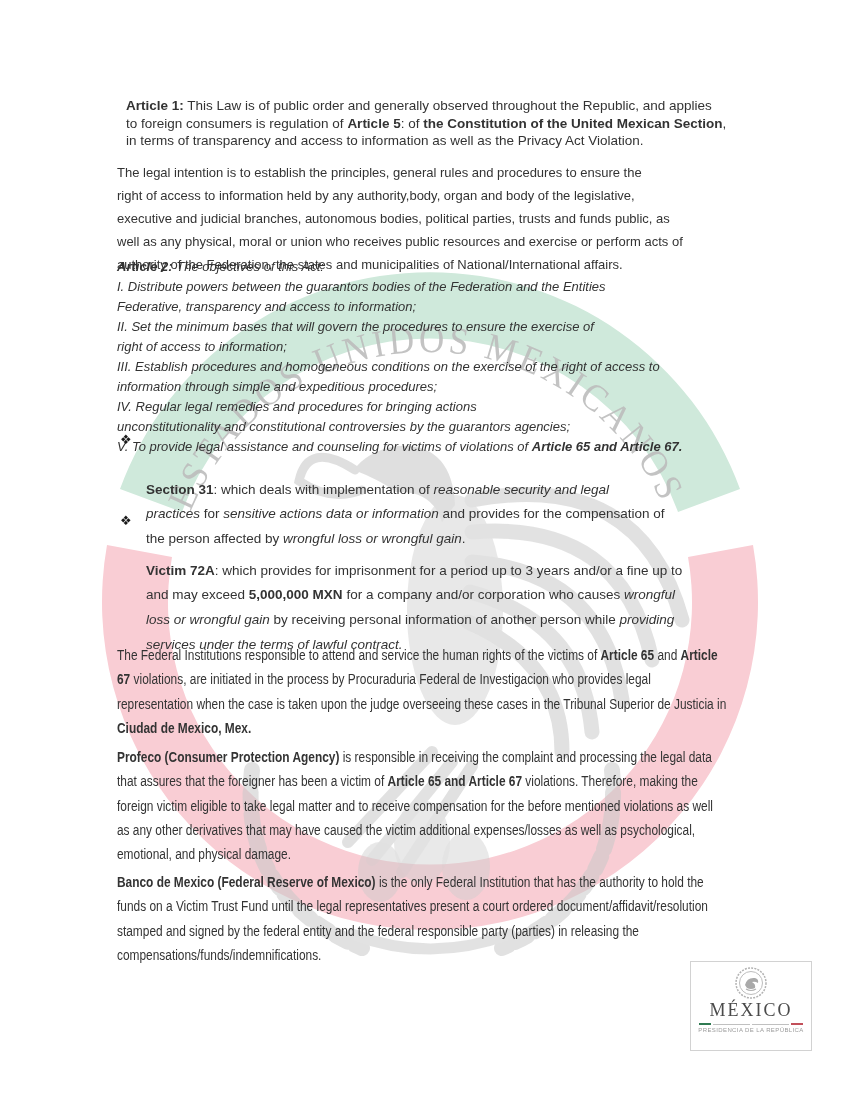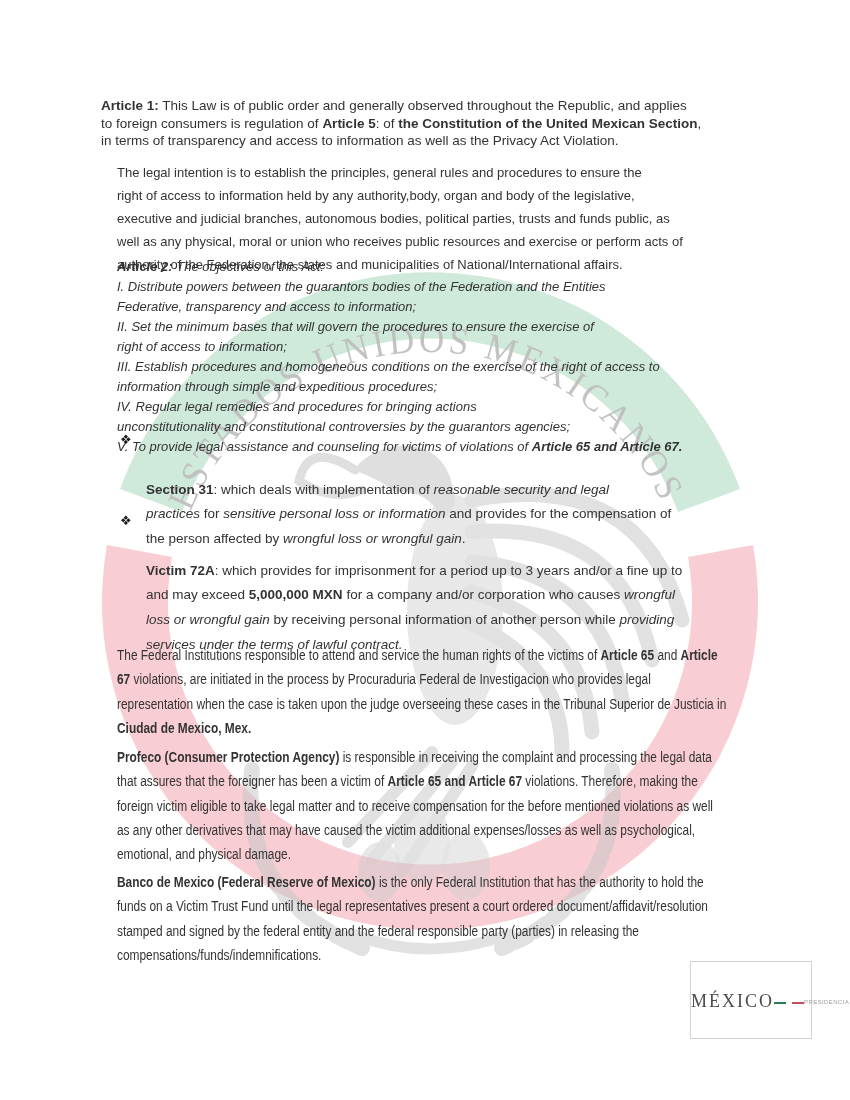--- a/index.html
+++ b/index.html
@@ -4,41 +4,41 @@
 <style>
   html,body{margin:0;padding:0;background:#ffffff;}
   .page{
     position:relative;width:850px;height:1100px;background:#ffffff;overflow:hidden;
     font-family:"Liberation Sans",sans-serif;color:#333333;
   }
   .wm{position:absolute;left:0;top:0;z-index:0;}
   .block{position:absolute;z-index:2;white-space:pre-line;}
   .b{font-weight:bold;}
   .i{font-style:italic;}
-  #p1{top:97px;left:101px;width:650px;font-size:13.5px;line-height:17.5px;}
+  #p1{top:97px;left:126px;width:650px;font-size:13.5px;line-height:17.5px;}
   #p2{top:161px;left:117px;width:650px;font-size:13px;line-height:23px;}
   #p3{top:257px;left:117px;width:650px;font-size:13px;line-height:20px;font-style:italic;}
   .bullet{left:117px;width:660px;font-size:13.5px;line-height:24.8px;padding-left:29px;box-sizing:border-box;}
   #b1{top:428px;}
   #b2{top:509px;}
   .bullet .marker{
     position:absolute;left:3px;top:5px;font-size:13px;color:#1a1a1a;
     line-height:13px;white-space:nowrap;
   }
   .narrow{
     font-size:14px;line-height:24.3px;width:742px;
     transform:scaleX(0.85);transform-origin:0 0;
   }
   #p4{top:643px;left:117px;}
   #p5{top:745px;left:117px;}
   #p6{top:870px;left:117px;}
   #logo{
-    position:absolute;left:690px;top:961px;width:122px;height:78px;z-index:2;
+    position:absolute;left:690px;top:961px;width:122px;height:90px;z-index:2;
     border:1px solid #d2d2d2;box-sizing:border-box;background:#ffffff;
-    display:flex;align-items:center;padding-top:3px;
+    display:flex;flex-direction:column;align-items:center;padding-top:3px;
   }
   #logo .wordmark{
     font-family:"Liberation Serif",serif;font-size:18px;letter-spacing:2px;
     color:#4b4b4b;line-height:19px;margin-top:0px;
   }
   #logo .divider{
     width:104px;display:flex;align-items:center;margin-top:3px;gap:2px;
   }
   #logo .seg{height:2px;flex:0 0 12px;}
   #logo .hairline{flex:1;height:1px;background:#c0c0c0;}
@@ -101,21 +101,21 @@
 right of access to information;
 III. Establish procedures and homogeneous conditions on the exercise of the right of access to
 information through simple and expeditious procedures;
 IV. Regular legal remedies and procedures for bringing actions
 unconstitutionality and constitutional controversies by the guarantors agencies;
 V. To provide legal assistance and counseling for victims of violations of </span><span class="b">Article 65 and Article 67.</span></div>
 
   <div class="block bullet" id="b1">
     <span class="marker">❖</span>
     <span><span class="b">Section 31</span><span>: which deals with implementation of </span><span class="i">reasonable security and legal
-practices</span><span> for </span><span class="i">sensitive personal loss or information</span><span> and provides for the compensation of
+practices</span><span> for </span><span class="i">sensitive actions data or information</span><span> and provides for the compensation of
 the person affected by </span><span class="i">wrongful loss or wrongful gain</span><span>.</span></span>
   </div>
   <div class="block bullet" id="b2">
     <span class="marker">❖</span>
     <span><span class="b">Victim 72A</span><span>: which provides for imprisonment for a period up to 3 years and/or a fine up to
 and may exceed </span><span class="b">5,000,000 MXN</span><span> for a company and/or corporation who causes </span><span class="i">wrongful
 loss or wrongful gain</span><span> by receiving personal information of another person while </span><span class="i">providing
 services under the terms of lawful contract.</span></span>
   </div>
 

